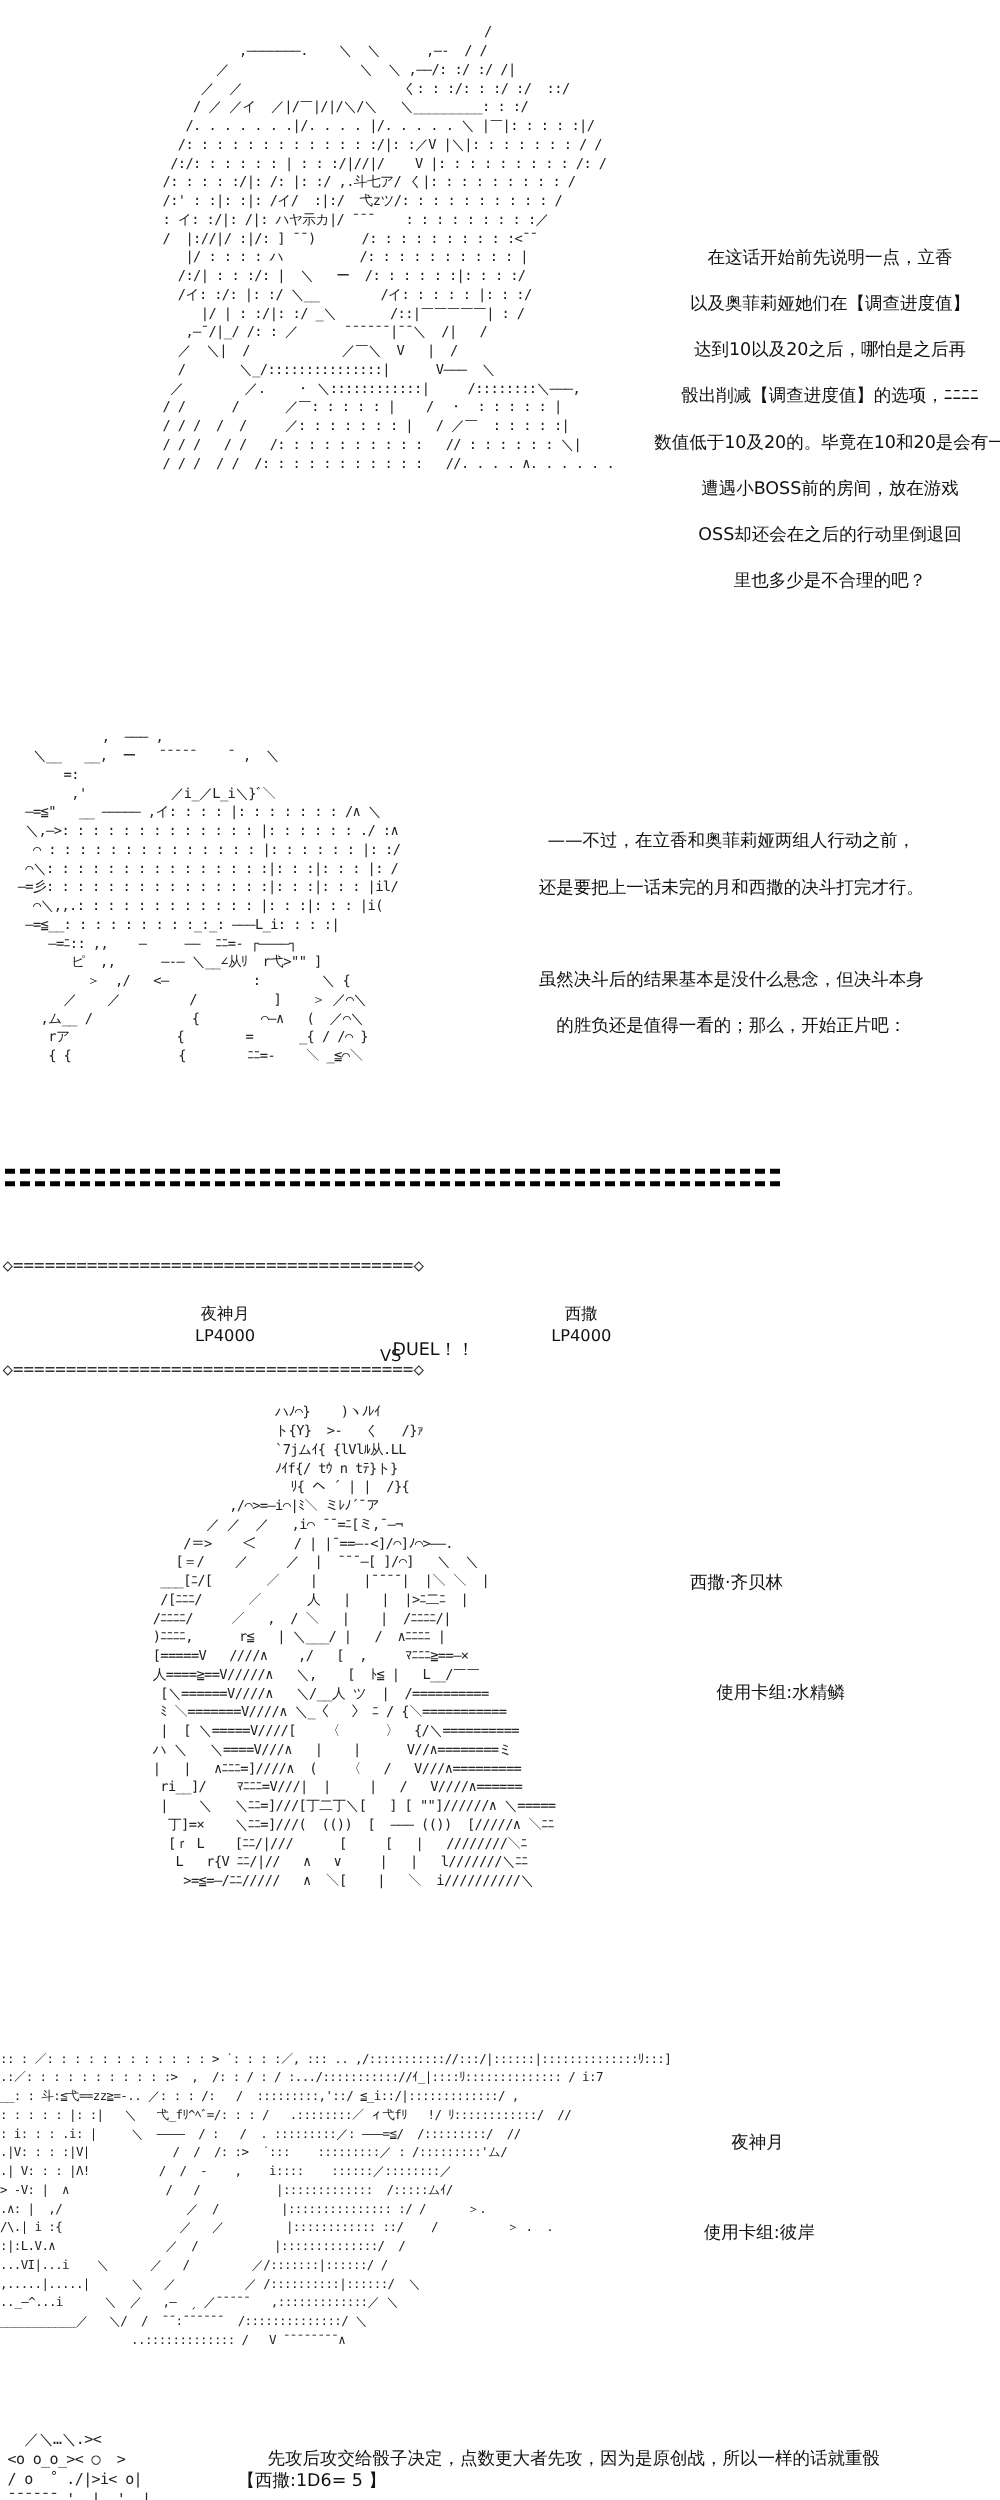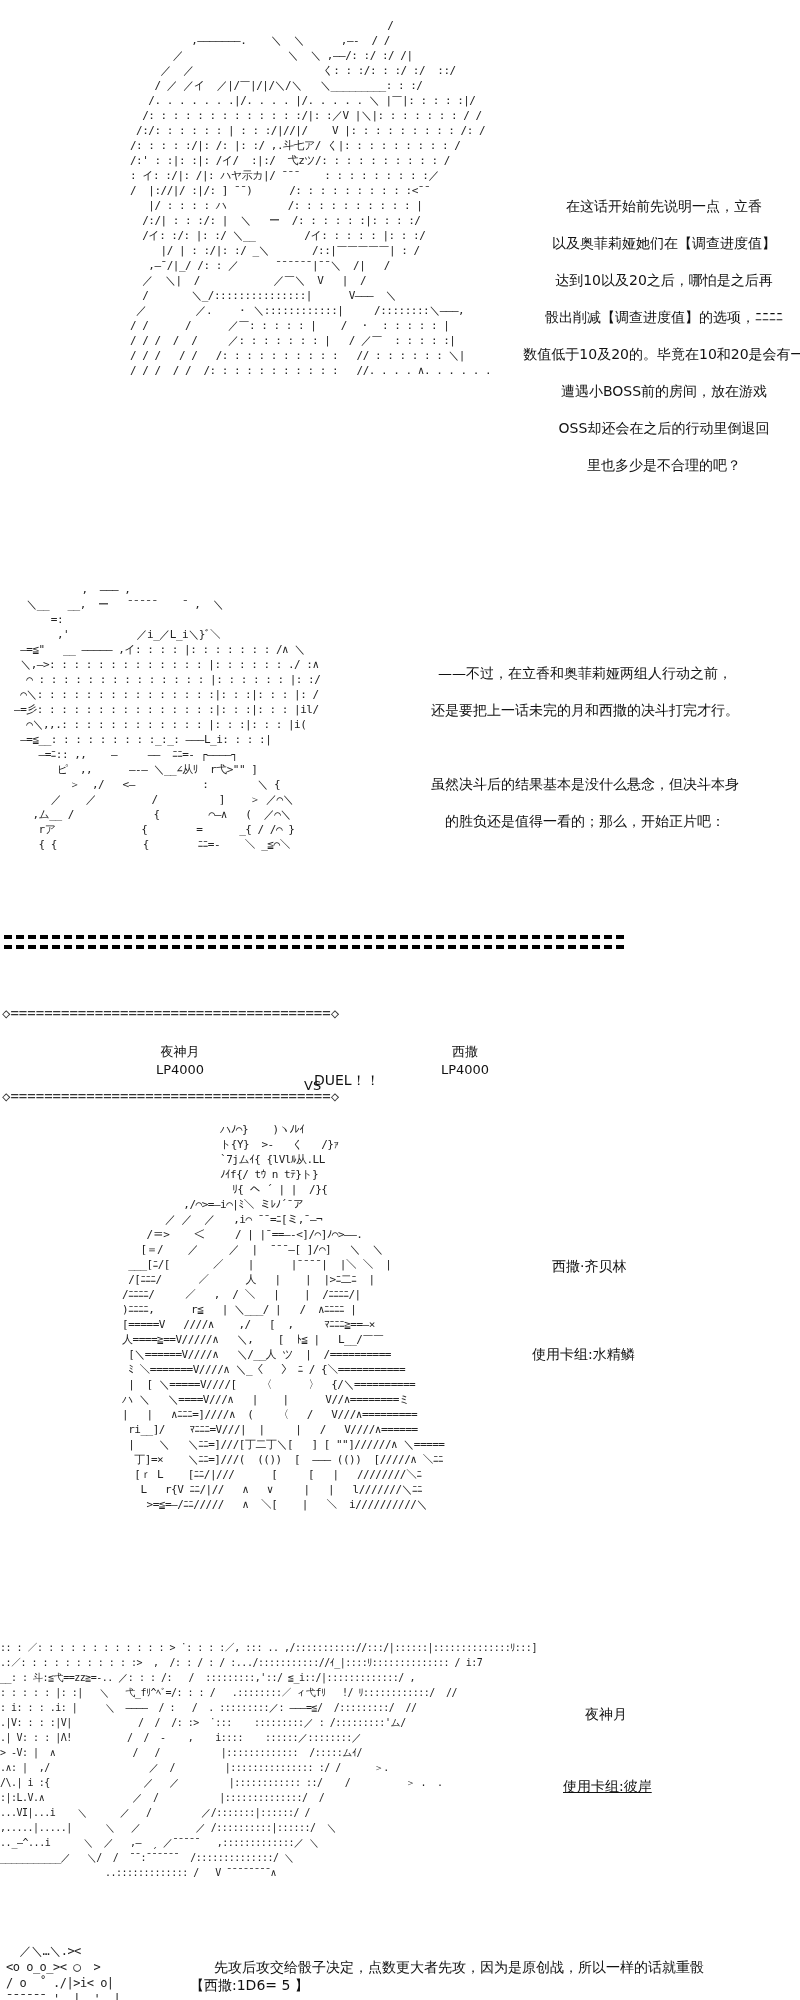--- a/index.html
+++ b/index.html
@@ -106,39 +106,39 @@
   |  [ ＼=====V////[    〈      〉  {/＼==========
  ハ ＼   ＼====V///∧   |    |      V//∧========ミ
  |   |   ∧ﾆﾆﾆ=]////∧  (    〈   /   V///∧=========
   ri__]/    ﾏﾆﾆﾆ=V///|  |     |   /   V////∧======
   |    ＼   ＼ﾆﾆ=]///[丁二丁＼[   ] [ ""]//////∧ ＼=====
    丁]=×    ＼ﾆﾆ=]///(  (())  [  ——— (())  [/////∧ ＼ﾆﾆ
    [ｒ L    [ﾆﾆ/|///      [     [   |   ////////＼ﾆ
     L   r{V ﾆﾆ/|//   ∧   ∨     |   |   l///////＼ﾆﾆ
      &gt;=≦=—/ﾆﾆ/////   ∧  ＼[    |   ＼  i//////////＼</pre>
 <div class="txt" style="left:552px; top:1257px;">西撒·齐贝林</div>
-<div class="txt" style="left:532px; top:1345px;">使用卡组:水精鳞</div>
+<div class="txt" style="left:573px; top:1345px;">使用卡组:水精鳞</div>
 
 <pre class="aa" id="aa4" style="left:0px; top:1640px; font-size:10px; line-height:15px;">:: : ／: : : : : : : : : : : : &gt; ˙: : : :／, ::: .. ,/::::::::::://:::/|::::::|::::::::::::::ﾘ:::]
 .:／: : : : : : : : : : :&gt;  ,  /: : / : / :.../::::::::::://ｲ_|::::ﾘ:::::::::::::: / i:7
 __: : 斗:≦弋==zz≧=-.. ／: : : /:   /  :::::::::,'::/ ≦_i::/|:::::::::::::/ ,
 : : : : : |: :|   ＼   弋_fﾘ^ﾍﾞ=/: : : /   .::::::::／ ィ弋fﾘ   !/ ﾘ::::::::::::/  //
 : i: : : .i: |     ＼  ————  / :   /  . :::::::::／: ———=≦/  /:::::::::/  //
 .|V: : : :|V|            /  /  /: :&gt;  ˙:::    :::::::::／ : /:::::::::'ム/
 .| V: : : |Λ!          /  /  -    ,    i::::    ::::::／::::::::／
 &gt; -V: |  ∧              /   /           |:::::::::::::  /:::::ムｲ/
 .∧: |  ,/                  ／  /         |::::::::::::::: :/ /      ＞.
 /\.| i :{                 ／   ／         |:::::::::::: ::/    /          ＞ .  .
 :|:L.V.∧                ／  /           |::::::::::::::/  /
 ...VI|...i    ＼      ／   /         ／/:::::::|::::::/ /
 ,.....|.....|      ＼   ／          ／ /::::::::::|::::::/  ＼
 ..̲—^...i      ＼  ／   ,—  ˏ ／¯¯¯¯¯   ,:::::::::::::／ ＼
 ___________／   ＼/  /  ¯¯:¯¯¯¯¯¯  /::::::::::::::/ ＼
                    ..::::::::::::: /   V ¯¯¯¯¯¯¯¯∧</pre>
 <div class="txt" style="left:585px; top:1705px;">夜神月</div>
-<div class="txt" style="left:563px; top:1777px;text-decoration:underline;">使用卡组:彼岸</div>
+<div class="txt" style="left:563px; top:1777px;">使用卡组:彼岸</div>
 
 <pre class="aa" id="aa5" style="left:6px; top:1943px; font-size:12px; line-height:16px;">  ／＼…＼.&gt;&lt;
 &lt;o o_o_&gt;&lt; ◯  &gt;
 / o  ˚ ./|&gt;i&lt; o|
 ¯¯¯¯¯¯ '  |  '  |</pre>
 <div class="txt" style="left:190px; top:1958px; font-size:14px;margin-left:24px;">先攻后攻交给骰子决定，点数更大者先攻，因为是原创战，所以一样的话就重骰</div>
 <div class="txt" style="left:190px; top:1976px; font-size:14px;">【西撒:1D6= 5 】</div>
 
 </body></html>

